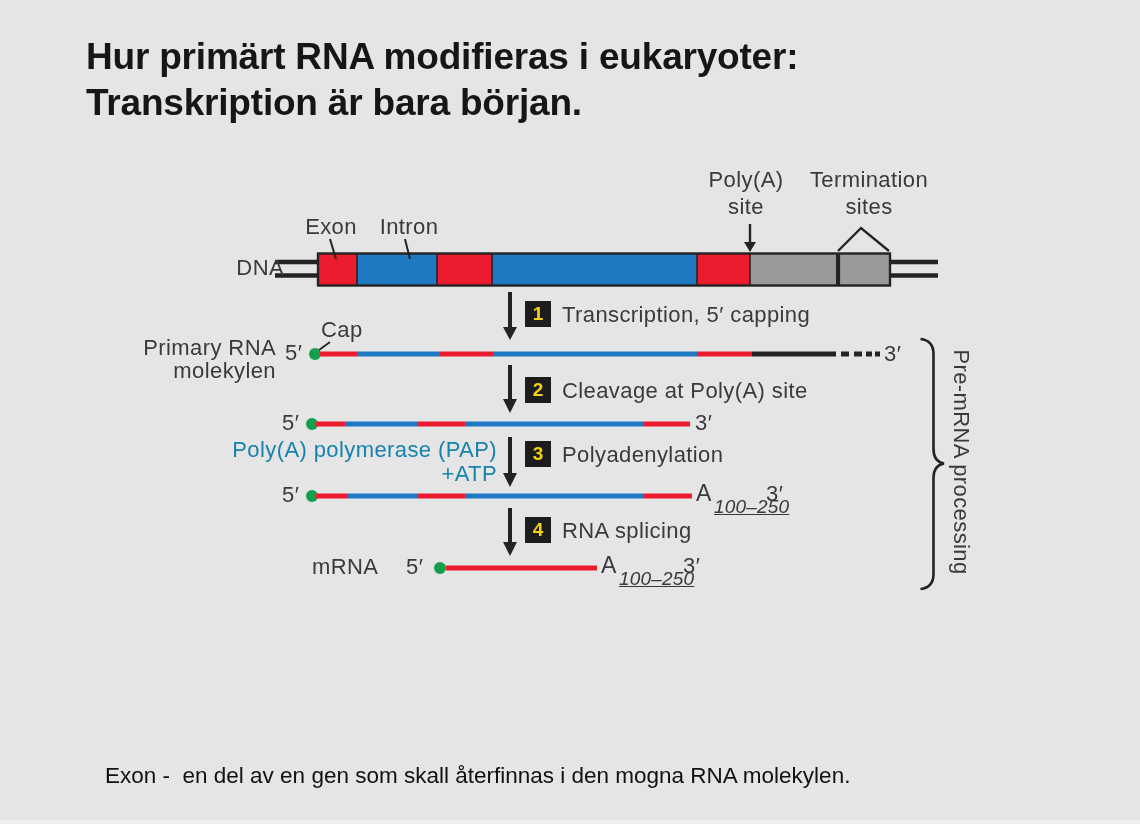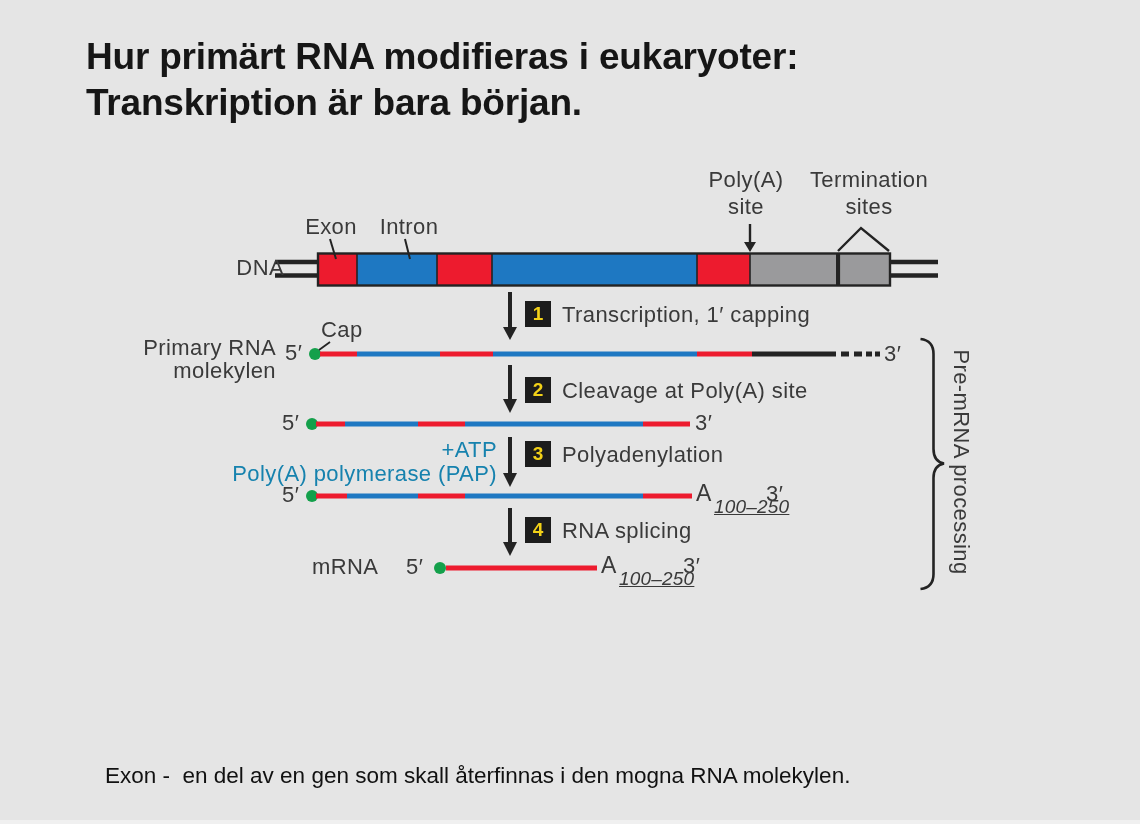--- a/index.html
+++ b/index.html
@@ -154,40 +154,40 @@
   <span class="fig" style="left:806px;top:168px;width:126px;">
     <span class="ctr">Termination</span>
     </span>
   <span class="fig" style="left:806px;top:195px;width:126px;">
     <span class="ctr">sites</span>
     </span>
 
   <div class="badge" style="left:525px;top:301px;">
     <span>1</span>
     </div>
-  <span class="fig" style="left:562px;top:303px;">Transcription, 1′ capping</span>
+  <span class="fig" style="left:562px;top:303px;">Transcription, 5′ capping</span>
 
   <div class="badge" style="left:525px;top:377px;">
     <span>2</span>
     </div>
   <span class="fig" style="left:562px;top:379px;">Cleavage at Poly(A) site</span>
 
   <div class="badge" style="left:525px;top:441px;">
     <span>3</span>
     </div>
   <span class="fig" style="left:562px;top:443px;">Polyadenylation</span>
 
   <div class="badge" style="left:525px;top:517px;">
     <span>4</span>
     </div>
   <span class="fig" style="left:562px;top:519px;">RNA splicing</span>
 
   <span class="fig teal" style="left:227px;top:438px;width:270px;">
+    <span class="rt">Poly(A) polymerase (PAP)</span>
     <span class="rt">+ATP</span>
-    <span class="rt">Poly(A) polymerase (PAP)</span>
     </span>
 
   <span class="fig" style="left:128px;top:336px;width:148px;line-height:23px;">
     <span class="rt">Primary RNA</span>
     <span class="rt">molekylen</span>
     </span>
   <span class="fig" style="left:321px;top:318px;">Cap</span>
   <span class="fig" style="left:285px;top:341px;">5′</span>
   <span class="fig" style="left:884px;top:342px;">3′</span>
 

